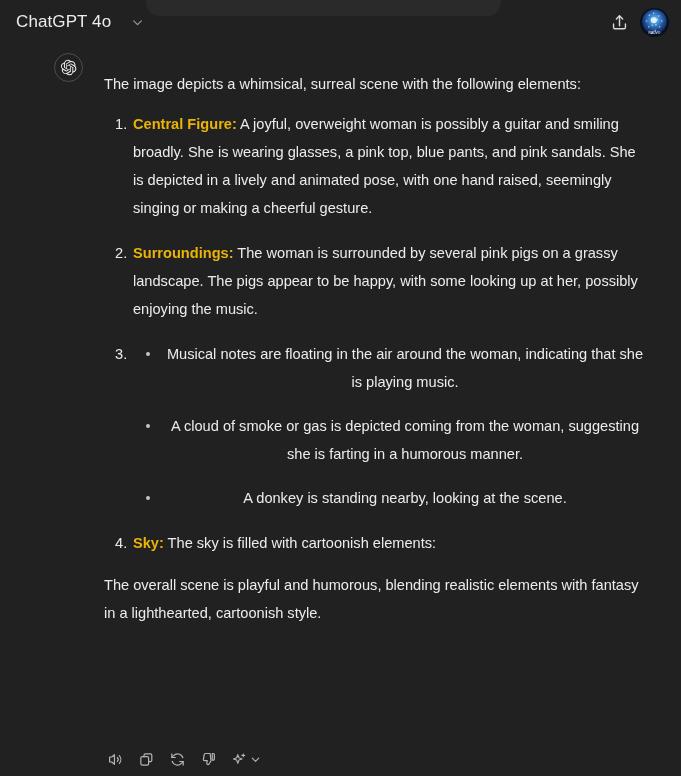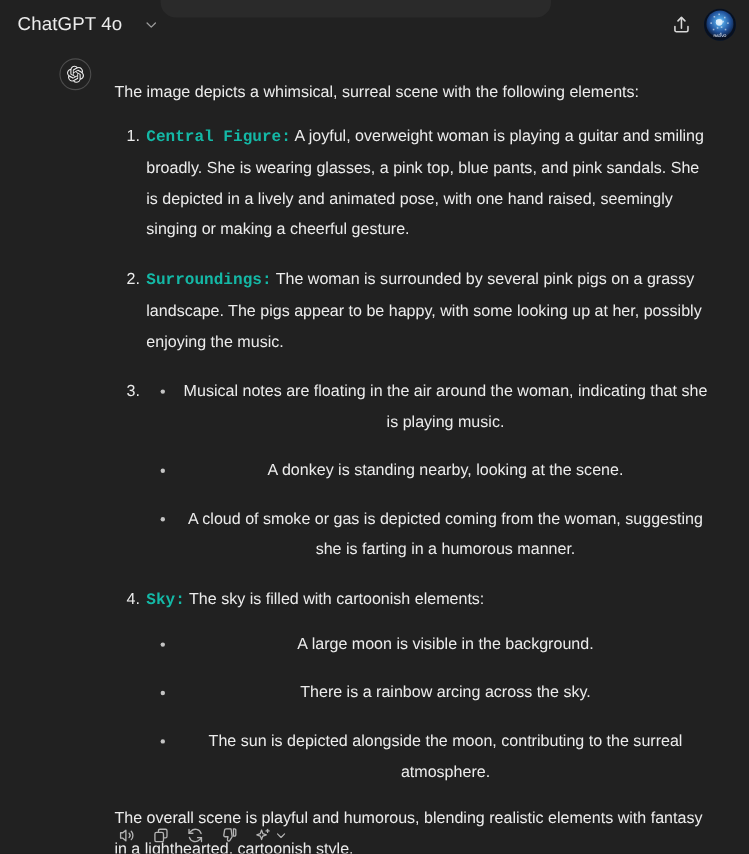--- a/index.html
+++ b/index.html
@@ -123,21 +123,21 @@
     position: absolute;
     left: 9px; top: 12px;
     width: 4px; height: 4px;
     border-radius: 50%;
     background: #c4c4c4;
   }
   ul.sub-list > li:last-child { margin-bottom: 0; }
 
   .sub-wrap { padding-left: 4px; text-align: center; }
 
-  b, strong { font-weight: bold; color: #14b8a6; font-family: Liberation Mono, monospace; }
+  b, strong { font-weight: bold; color: #eab308; }
 
   .closing { margin-top: 24px; }
 
   
   .actions {
     position: absolute;
     left: 102px; top: 746px;
     display: flex;
     align-items: center;
     gap: 4px;
@@ -226,47 +226,40 @@
   </span>
 </div>
 
 <div class="content">
 
   <p>The image depicts a whimsical, surreal scene with the following elements:</p>
 
   <ol class="main-list">
 
     <li>
-      <strong>Central Figure:</strong><span> A joyful, overweight woman is playing a guitar and smiling broadly. She is wearing glasses, a pink top, blue pants, and pink sandals. She is depicted in a lively and animated pose, with one hand raised, seemingly singing or making a cheerful gesture.</span>
+      <strong>Central Figure:</strong><span> A joyful, overweight woman is possibly a guitar and smiling broadly. She is wearing glasses, a pink top, blue pants, and pink sandals. She is depicted in a lively and animated pose, with one hand raised, seemingly singing or making a cheerful gesture.</span>
     </li>
 
     <li>
       <strong>Surroundings:</strong><span> The woman is surrounded by several pink pigs on a grassy landscape. The pigs appear to be happy, with some looking up at her, possibly enjoying the music.</span>
     </li>
 
     <li>
       <span></span>
       <div class="sub-wrap">
         <ul class="sub-list">
           <li>Musical notes are floating in the air around the woman, indicating that she is playing music.</li>
+          <li>A cloud of smoke or gas is depicted coming from the woman, suggesting she is farting in a humorous manner.</li>
           <li>A donkey is standing nearby, looking at the scene.</li>
-          <li>A cloud of smoke or gas is depicted coming from the woman, suggesting she is farting in a humorous manner.</li>
         </ul>
       </div>
     </li>
 
     <li>
       <strong>Sky:</strong><span> The sky is filled with cartoonish elements:</span>
-      <div class="sub-wrap">
-        <ul class="sub-list">
-          <li>A large moon is visible in the background.</li>
-          <li>There is a rainbow arcing across the sky.</li>
-          <li>The sun is depicted alongside the moon, contributing to the surreal atmosphere.</li>
-        </ul>
-      </div>
     </li>
 
   </ol>
 
   <p class="closing">The overall scene is playful and humorous, blending realistic elements with fantasy in a lighthearted, cartoonish style.</p>
 </div>
 
 <div class="actions">
 
   <div class="act">

